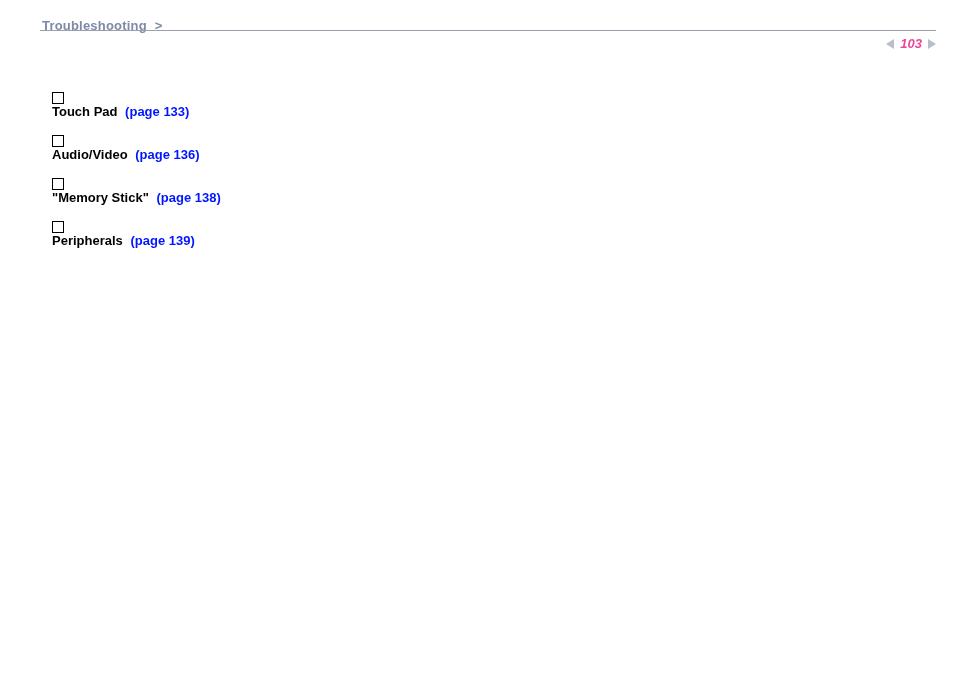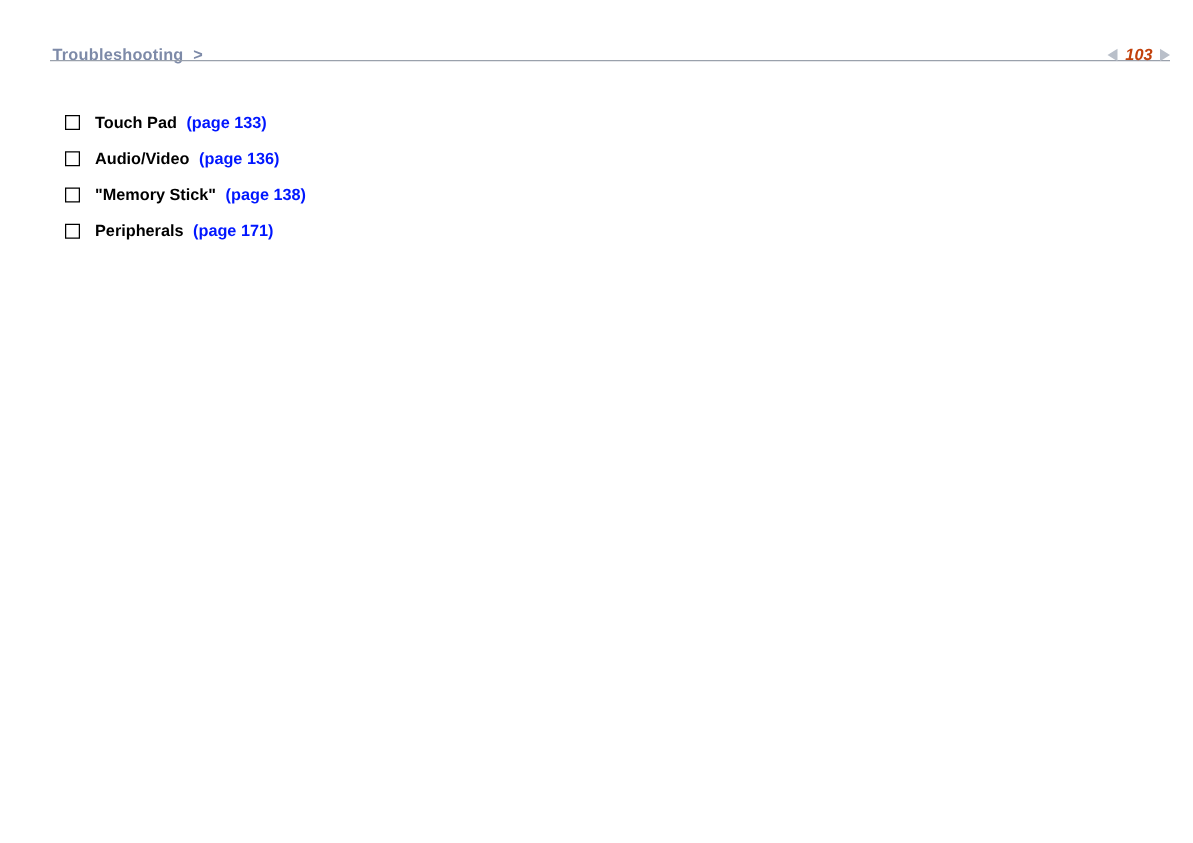--- a/index.html
+++ b/index.html
@@ -1,34 +1,34 @@
 <!DOCTYPE html>
 <html><head>
 <meta charset="utf-8">
 <style>
   html,body{margin:0;padding:0;width:954px;height:674px;background:#fff;
     font-family:Arial,Helvetica,sans-serif;color:#000;position:relative;}
-  header.hdr{position:absolute;top:18px;left:0;right:0;height:34px;
+  header.hdr{position:absolute;top:0;left:0;right:0;height:34px;
     border-top:0;}
   .hdr-line{position:absolute;left:40px;right:18px;top:30px;height:1px;
     background:#9aa1ac;}
   .breadcrumb{position:absolute;left:42px;top:18px;font-size:13px;
     font-weight:bold;color:#7d8aa8;letter-spacing:.2px;}
   .breadcrumb .gt{margin-left:4px;}
   .pgnum-wrap{position:absolute;right:18px;top:36px;display:flex;
     align-items:center;gap:6px;}
   .tri{width:0;height:0;border-top:5px solid transparent;
     border-bottom:5px solid transparent;}
   .tri.left{border-right:8px solid #b9bfc9;}
   .tri.right{border-left:8px solid #b9bfc9;}
-  .pgnum{font-style:italic;font-weight:bold;font-size:13px;color:#c2410c;text-align:center;}
+  .pgnum{font-style:italic;font-weight:bold;font-size:13px;color:#ec4899;text-align:center;}
   main.content{position:absolute;left:52px;top:90px;right:40px;}
   ul.toc{list-style:none;margin:0;padding:0;}
   ul.toc li{display:flex;align-items:flex-start;margin:0 0 12px 0;
-    font-size:13px;font-weight:bold;line-height:1.3;}
+    font-size:13px;font-weight:bold;line-height:1.3;flex-direction:column;}
   .bullet{display:inline-block;width:10px;height:10px;border:1.4px solid #000;
     margin:2px 12px 0 0;flex:0 0 auto;background:#fff;}
   .label{color:#000;}
   .pagelink{color:#0016ff;margin-left:4px;cursor:pointer;}
 </style>
 </head>
 <body>
 
 <header class="hdr">
   <div class="breadcrumb">
@@ -64,17 +64,17 @@
       <span class="bullet"></span>
       <span>
         <span class="label">"Memory Stick"</span>
         <span class="pagelink">(page 138)</span>
       </span>
     </li>
     <li>
       <span class="bullet"></span>
       <span>
         <span class="label">Peripherals</span>
-        <span class="pagelink">(page 171)</span>
+        <span class="pagelink">(page 139)</span>
       </span>
     </li>
   </ul>
 </main>
 
 </body></html>

